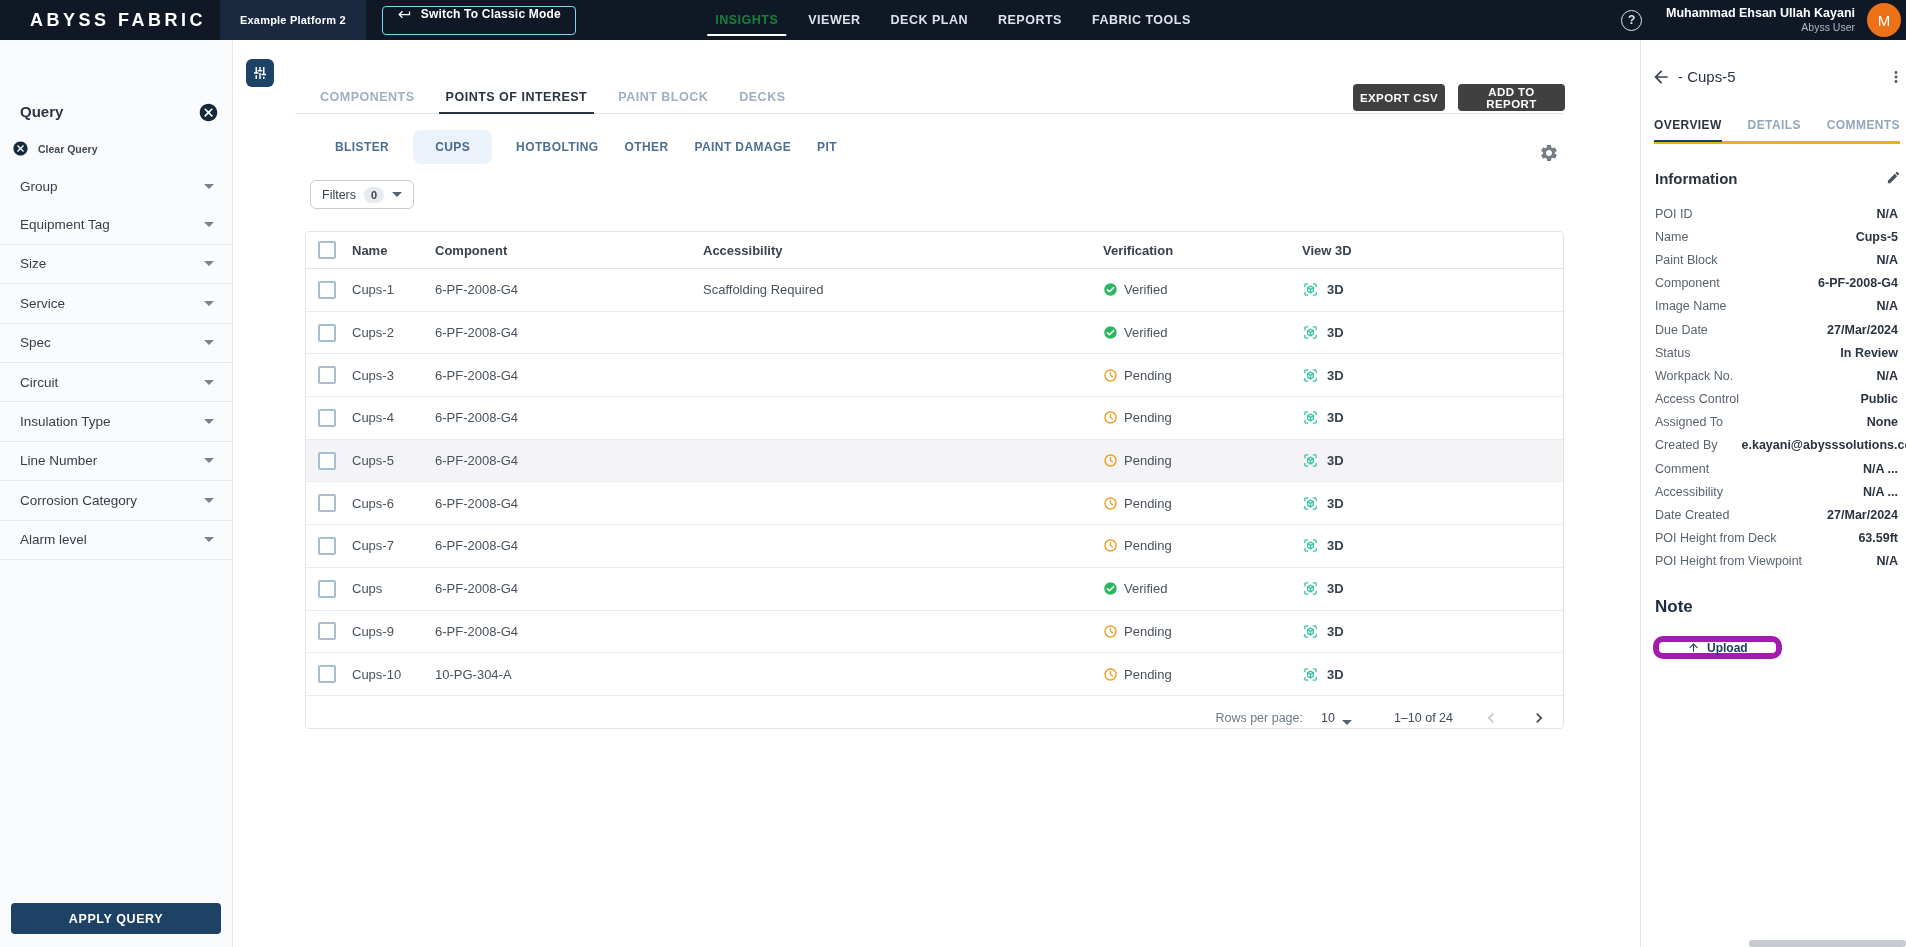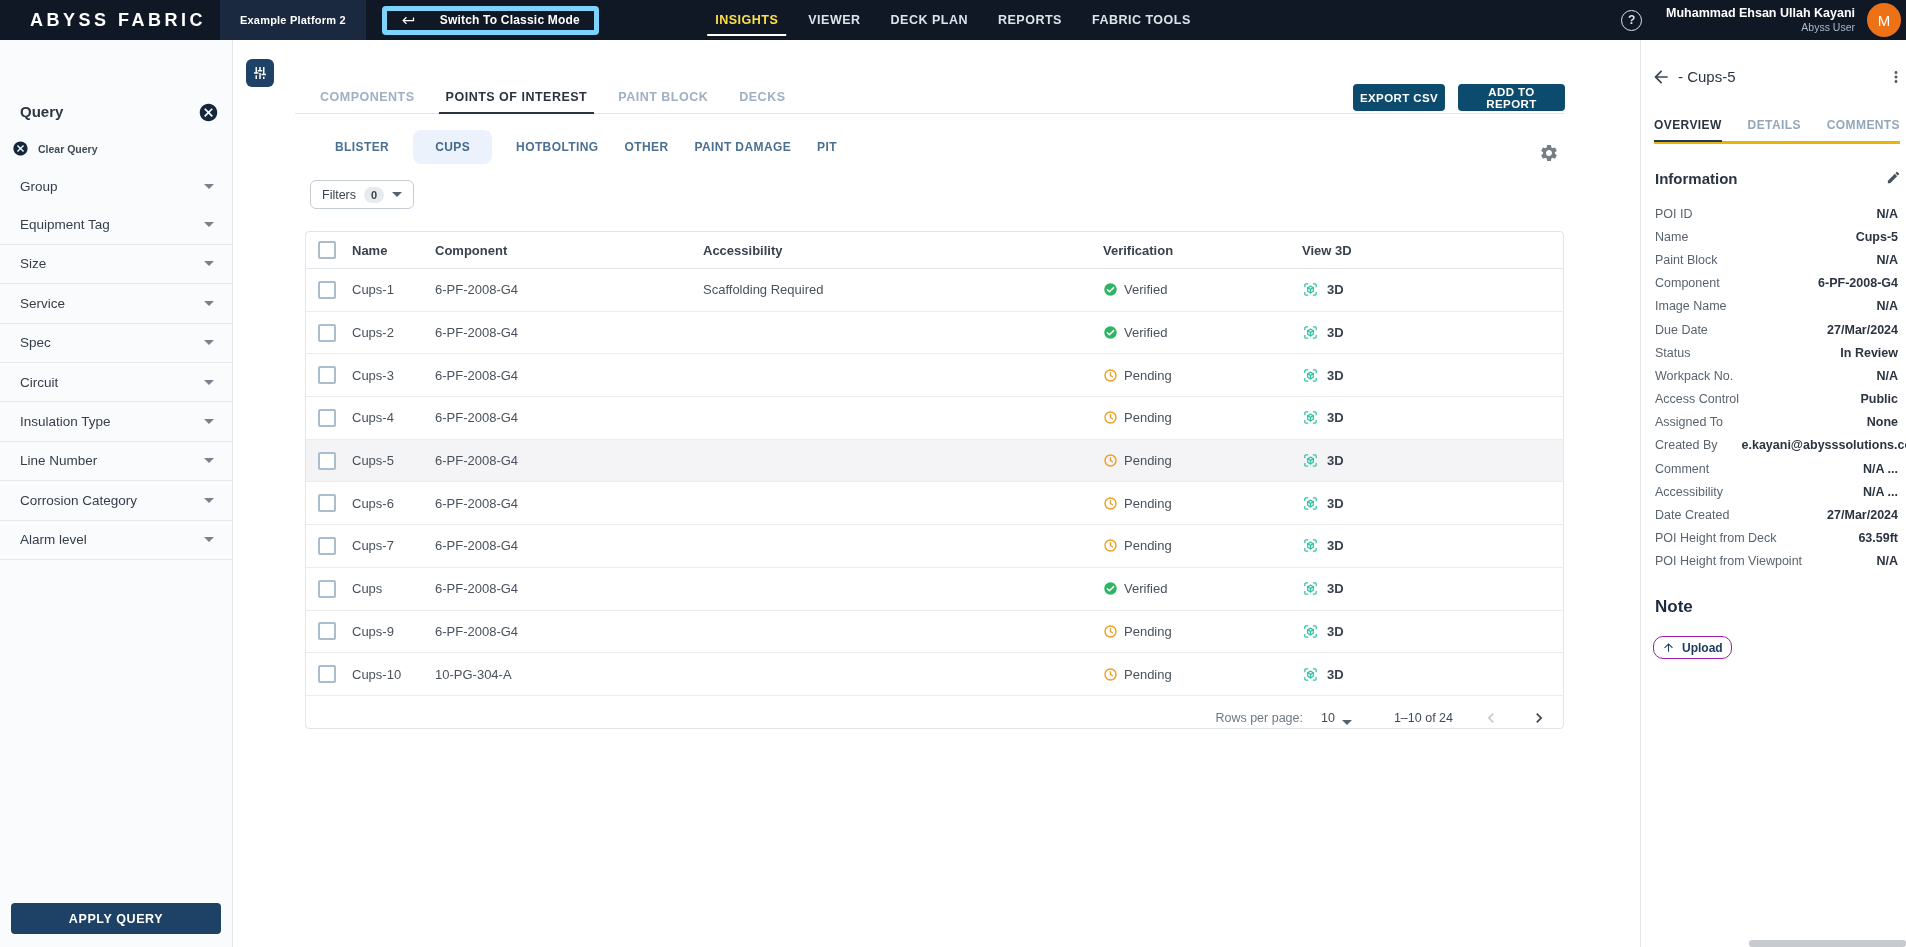--- a/index.html
+++ b/index.html
@@ -5,24 +5,24 @@
   html,body{margin:0;padding:0;}
   body{
     width:1906px;height:947px;position:relative;overflow:hidden;background:#fff;
     font-family:"Liberation Sans","DejaVu Sans",sans-serif;
     -webkit-font-smoothing:antialiased;
   }
   
   .topbar{position:absolute;left:0;top:0;width:1906px;height:40px;background:#101826;display:flex;align-items:center;z-index:50;}
   .logo{margin-left:30px;color:#fff;font-size:18px;font-weight:700;letter-spacing:3.5px;white-space:nowrap;}
   .platform-box{margin-left:14px;height:40px;background:#1b2940;color:#fff;font-size:11px;font-weight:700;display:flex;align-items:center;padding:0 20px;letter-spacing:.2px;}
-  .classic-btn{margin-left:16px;height:29px;border:5px solid #7dd3fc;border-radius:4px;background:transparent;color:#fff;font-size:12px;font-weight:700;display:flex;align-items:center;gap:24px;padding:0 14px;cursor:pointer;letter-spacing:.2px;}
+  .classic-btn{margin-left:16px;height:29px;border:1px solid #7dd3fc;border-radius:4px;background:transparent;color:#fff;font-size:12px;font-weight:700;display:flex;gap:9px;padding:0 14px;cursor:pointer;letter-spacing:.2px;}
   .top-nav{position:absolute;left:50%;top:0;height:40px;transform:translateX(-50%);display:flex;gap:30px;align-items:center;}
   .nav-item{color:#dde3ea;font-size:12.5px;font-weight:700;letter-spacing:.5px;display:flex;align-items:center;height:40px;position:relative;cursor:pointer;white-space:nowrap;}
-  .nav-item.active{color:#fde047;}
+  .nav-item.active{color:#15803d;}
   .nav-item.active::after{content:'';position:absolute;left:-8px;right:-8px;bottom:4px;height:2px;background:#fff;}
   .top-right{margin-left:auto;display:flex;align-items:center;margin-right:5px;}
   .help-btn{width:19px;height:19px;border:1.5px solid #dfe4ea;border-radius:50%;color:#dfe4ea;font-size:12px;font-weight:700;display:flex;align-items:center;justify-content:center;margin-right:24px;cursor:pointer;}
   .user-block{text-align:right;margin-right:12px;}
   .user-name{color:#fff;font-size:12.5px;font-weight:700;line-height:1.25;}
   .user-role{color:#aeb8c6;font-size:10.5px;line-height:1.25;}
   .avatar{width:34px;height:34px;border-radius:50%;background:#ed7117;color:#fff;font-size:15px;display:flex;align-items:center;justify-content:center;cursor:pointer;}
   
   .sidebar{position:absolute;left:0;top:40px;width:232px;height:907px;background:#fafbfd;border-right:1px solid #e4e7eb;}
   .q-title{position:absolute;left:20px;top:63px;font-size:15px;font-weight:700;color:#2b3440;}
@@ -36,21 +36,21 @@
   .caret-down{width:0;height:0;border-left:5px solid transparent;border-right:5px solid transparent;border-top:5px solid #78828c;}
   .apply-btn{position:absolute;left:11px;bottom:13px;width:210px;height:31px;background:#1e4166;color:#fff;font-size:12.5px;font-weight:700;letter-spacing:.6px;border:none;border-radius:4px;cursor:pointer;}
   
   .main{position:absolute;left:233px;top:40px;width:1407px;height:907px;background:#fff;}
   .filter-sq-btn{position:absolute;left:13px;top:19px;width:28px;height:28px;background:#1e4166;border:none;border-radius:6px;display:flex;align-items:center;justify-content:center;cursor:pointer;}
   .tabs-border{position:absolute;left:62px;top:40px;width:1269px;height:33px;border-bottom:1px solid #e3e6e9;}
   .tabs{position:absolute;left:84px;top:40px;height:33px;display:flex;gap:25px;}
   .tab{display:flex;align-items:center;padding:0 3px;font-size:12.5px;font-weight:700;letter-spacing:.5px;color:#9fb0c2;position:relative;cursor:pointer;white-space:nowrap;}
   .tab.active{color:#2a333e;}
   .tab.active::after{content:'';position:absolute;left:-4px;right:-4px;bottom:-1px;height:2px;background:#2a333e;}
-  .action-btn{position:absolute;top:44px;height:27px;background:#0c4a6e;color:#fff;border:none;border-radius:4px;font-size:11.5px;font-weight:700;letter-spacing:.4px;cursor:pointer;font-family:inherit;}
+  .action-btn{position:absolute;top:44px;height:27px;background:#404040;color:#fff;border:none;border-radius:4px;font-size:11.5px;font-weight:700;letter-spacing:.4px;cursor:pointer;font-family:inherit;}
   .btn-export{left:1120px;width:92px;}
   .btn-addreport{left:1225px;width:107px;}
   .subtabs{position:absolute;left:100px;top:90px;height:34px;display:flex;gap:22px;align-items:center;}
   .subtab{display:flex;align-items:center;height:34px;padding:0 2px;font-size:12px;font-weight:700;letter-spacing:.4px;color:#4c7093;border-radius:8px;cursor:pointer;white-space:nowrap;}
   .subtab.active{background:#ebf2fb;padding:0 22px;color:#44688c;}
   .gear-btn{position:absolute;left:1306px;top:102px;width:22px;height:22px;background:none;border:none;padding:0;cursor:pointer;}
   .filters-ctl{position:absolute;left:77px;top:140px;height:27px;border:1px solid #c6ccd3;border-radius:6px;display:flex;align-items:center;gap:8px;padding:0 11px;cursor:pointer;background:#fff;}
   .filters-label{font-size:12.5px;color:#39434e;}
   .filters-badge{min-width:8px;height:16px;background:#e8ebee;border-radius:8px;font-size:11px;font-weight:700;color:#39434e;display:flex;align-items:center;justify-content:center;padding:0 6px;}
   
@@ -75,21 +75,21 @@
   .rtabs{position:absolute;left:13px;top:69px;width:246px;height:32px;display:flex;justify-content:space-between;border-bottom:3px solid #eab308;}
   .rtab{font-size:12px;font-weight:700;letter-spacing:.4px;color:#93a7bb;display:flex;align-items:center;cursor:pointer;box-sizing:border-box;}
   .rtab.active{color:#2b3440;border-bottom:2px solid #1f3c5f;margin-bottom:-1px;}
   .info-title{position:absolute;left:14px;top:130px;font-size:15px;font-weight:700;color:#2b3440;}
   .edit-btn{position:absolute;left:244px;top:130px;width:16px;height:16px;background:none;border:none;padding:0;cursor:pointer;}
   .fields{position:absolute;left:14px;top:162px;width:243px;}
   .field{display:flex;justify-content:space-between;align-items:center;height:23.2px;gap:24px;}
   .f-label{font-size:12.5px;color:#5a646f;white-space:nowrap;}
   .f-value{font-size:12.5px;font-weight:700;color:#2b3440;white-space:nowrap;}
   .note-title{position:absolute;left:14px;top:557px;font-size:17px;font-weight:700;color:#1c2b42;}
-  .upload-btn{position:absolute;left:12px;top:596px;height:23px;border:1px solid #a21caf;border-radius:10px;background:#fff;display:flex;align-items:center;gap:7px;padding:0 8px;font-size:12px;font-weight:700;color:#1e3c60;cursor:pointer;font-family:inherit;}
+  .upload-btn{position:absolute;left:12px;top:596px;height:23px;border:6px solid #a21caf;border-radius:10px;background:#fff;display:flex;align-items:center;gap:7px;padding:0 28px;font-size:12px;font-weight:700;color:#1e3c60;cursor:pointer;font-family:inherit;}
   .hscrollbar{position:absolute;left:1749px;top:940px;width:157px;height:7px;background:#c7cbd0;border-radius:3px;}
 </style>
 </head>
 <body>
 
 <div class="topbar">
   <div class="logo">ABYSS FABRIC</div>
   <div class="platform-box">Example Platform 2</div>
   <button class="classic-btn">
     <span style="display:flex;">

